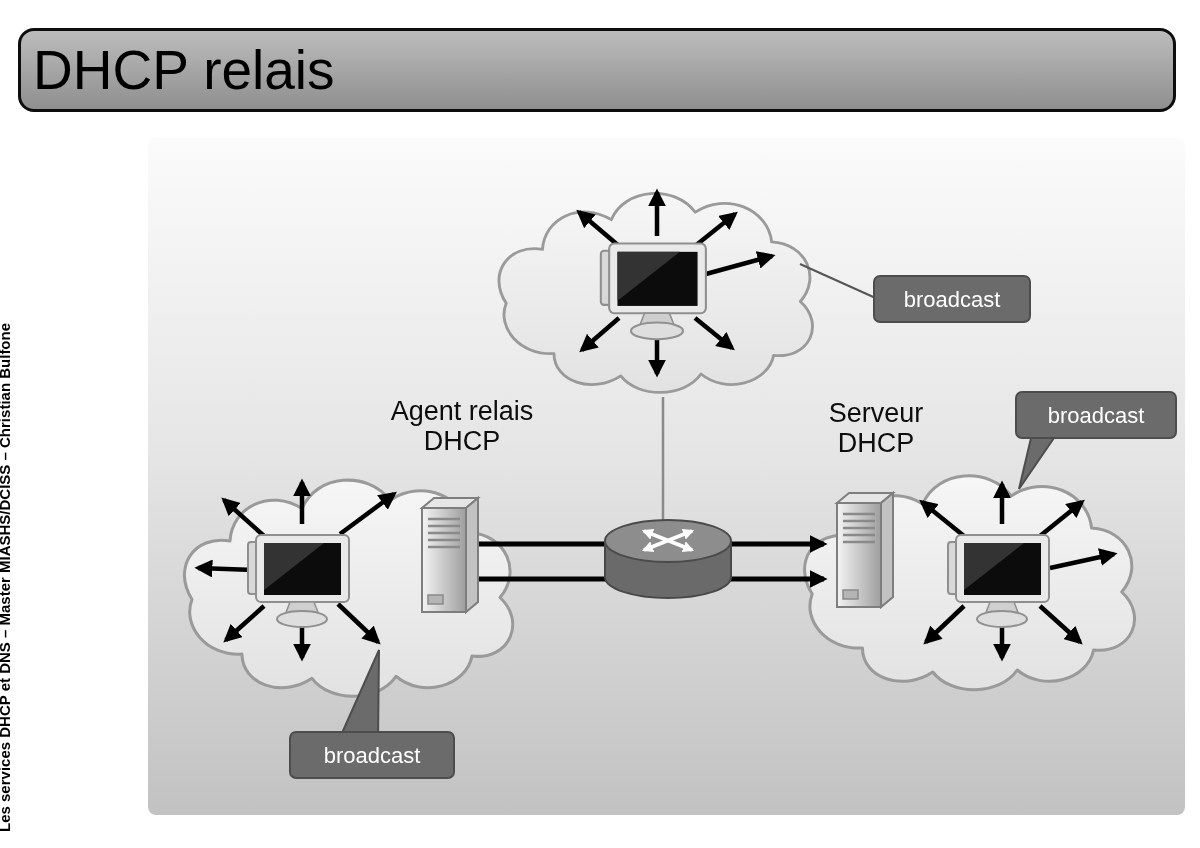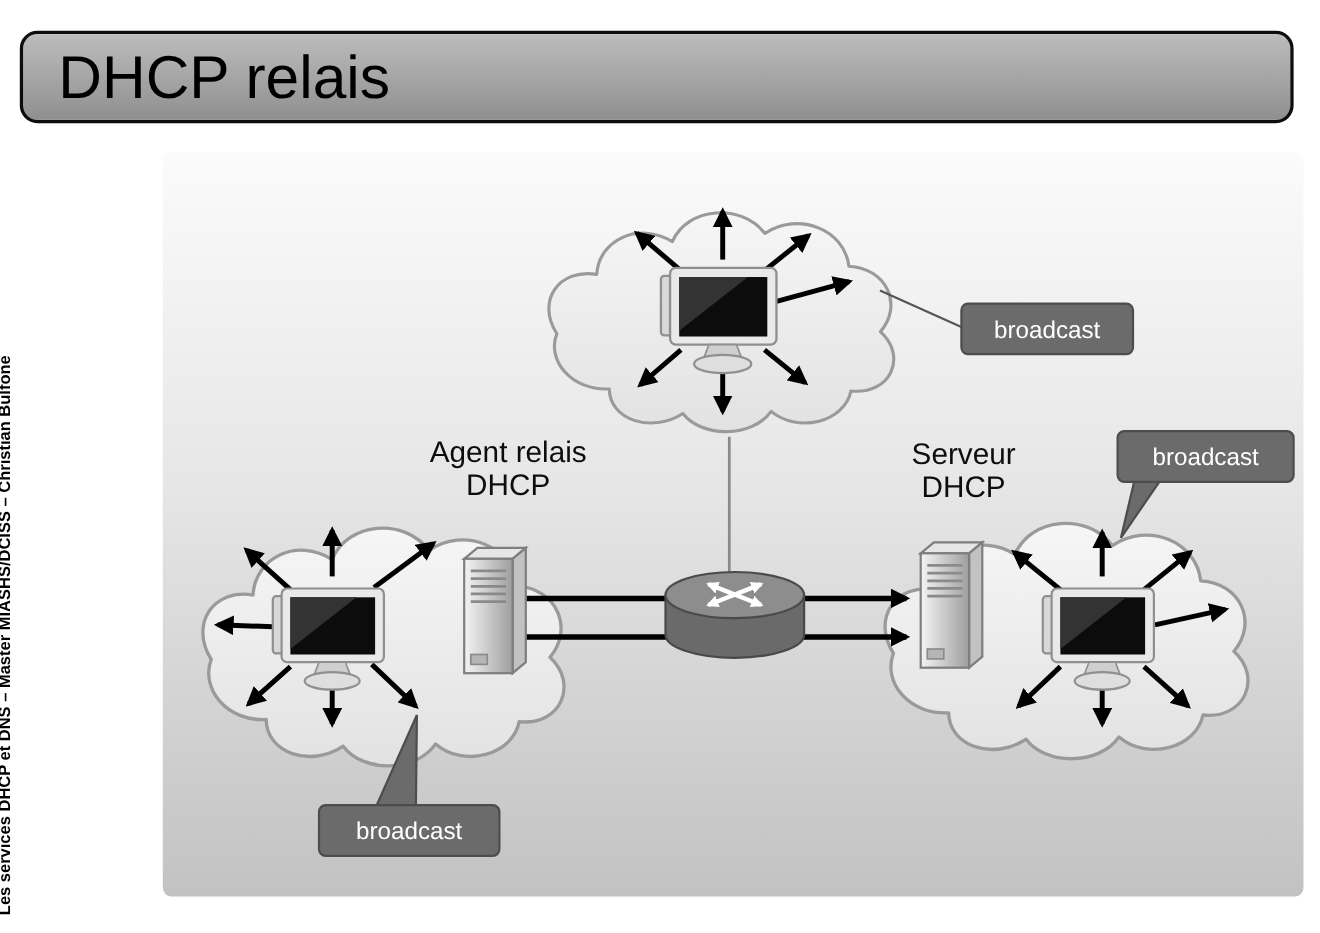--- a/index.html
+++ b/index.html
@@ -4,21 +4,21 @@
 <style>
   html,body{margin:0;padding:0;}
   body{
     width:1200px;height:848px;position:relative;background:#ffffff;
     font-family:"Liberation Sans",sans-serif;overflow:hidden;
   }
   .title-bar{
     position:absolute;left:18px;top:28px;width:1158px;height:84px;
     box-sizing:border-box;border:3px solid #0d0d0d;border-radius:16px;
     background:linear-gradient(180deg,#bcbcbc 0%,#a8a8a8 45%,#8f8f8f 100%);
-    display:flex;align-items:center;padding-left:32px;
+    display:flex;align-items:center;padding-left:12px;
   }
   .title-text{font-size:55px;color:#000;line-height:1;}
   .sidebar-text{
     position:absolute;left:13px;bottom:16px;
     transform-origin:0 100%;transform:rotate(-90deg);
     white-space:nowrap;font-size:15px;font-weight:bold;color:#000;
   }
   svg{position:absolute;left:0;top:0;}
   .cloud{fill:url(#cloudGrad);stroke:#9a9a9a;stroke-width:3;stroke-linejoin:round;}
   .pc-arrow{stroke:#000;stroke-width:4.5;}

